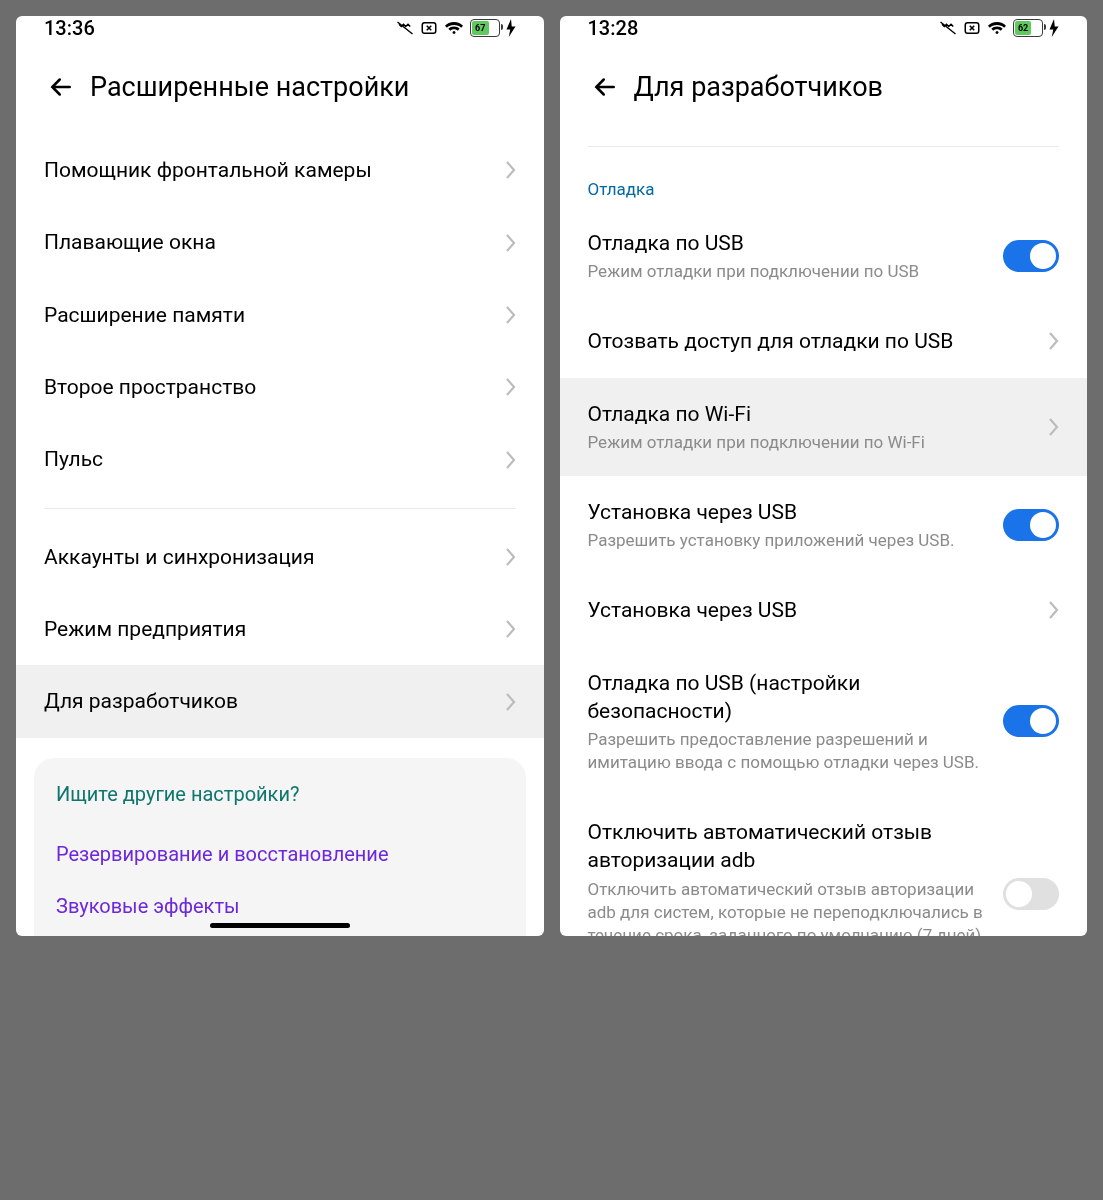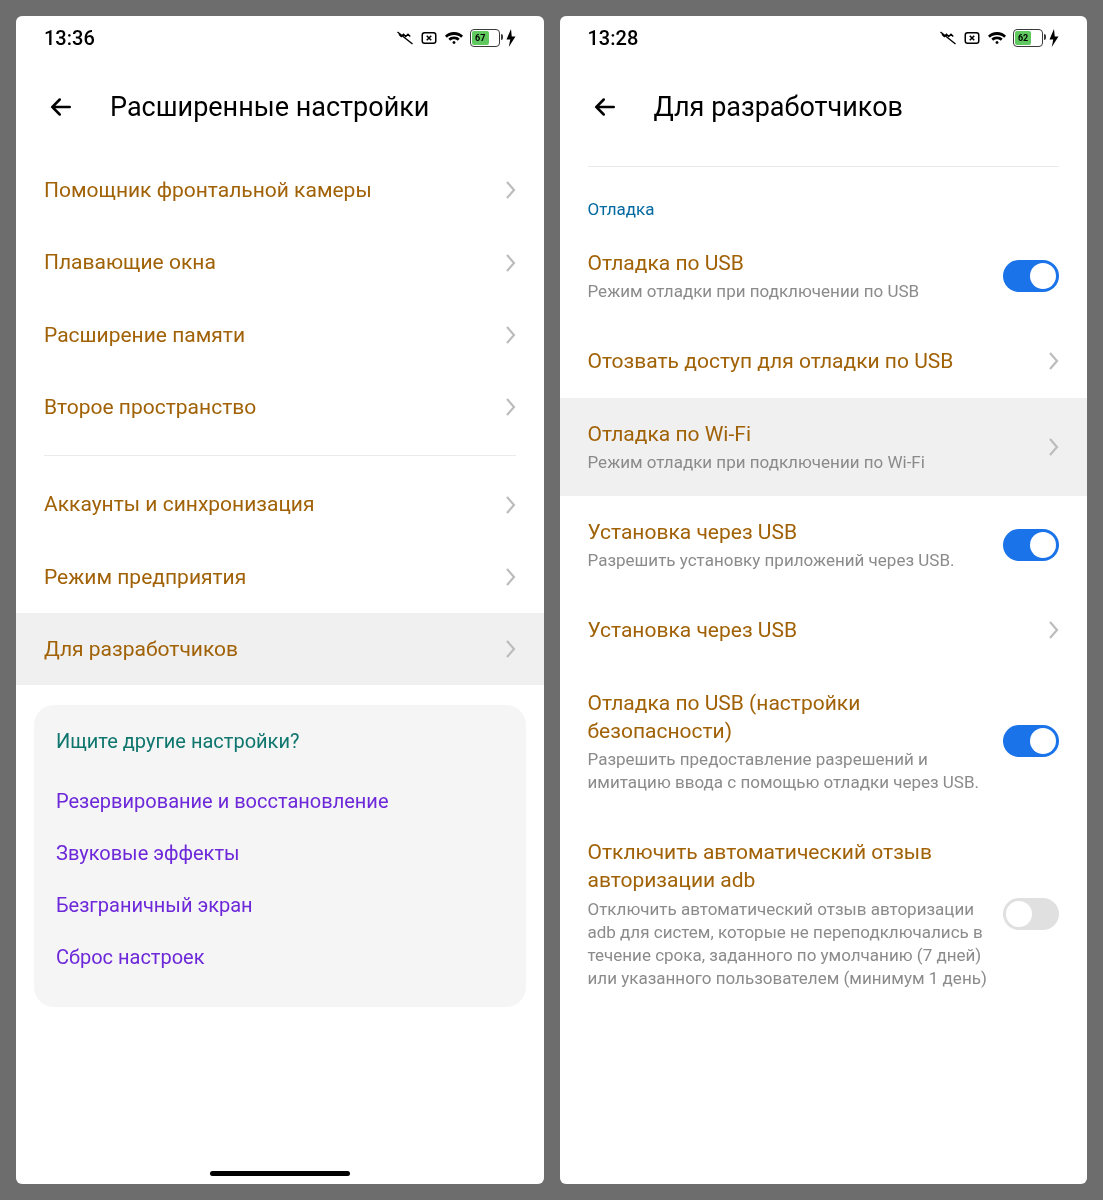--- a/index.html
+++ b/index.html
@@ -9,21 +9,21 @@
     display: flex;
     gap: 16px;
     padding: 16px;
     width: 1103px;
     height: 1200px;
   }
   .phone {
     background: #ffffff;
     border-radius: 6px;
     width: 528px;
-    height: 1168px;
+    height: 920px;
     overflow: hidden;
     position: relative;
     display: flex;
     flex-direction: column;
   }
   .status-bar {
     height: 44px;
     display: flex;
     align-items: center;
     justify-content: space-between;
@@ -62,21 +62,21 @@
     display: flex;
     align-items: center;
     justify-content: center;
     font-size: 9px;
     font-weight: 700;
     color: #000;
   }
   .header {
     display: flex;
     align-items: center;
-    gap: 32px;
+    gap: 12px;
     padding: 30px 28px 30px 28px;
   }
   .back-btn {
     width: 34px;
     height: 34px;
     display: flex;
     align-items: center;
     justify-content: center;
     cursor: pointer;
   }
@@ -90,21 +90,21 @@
     display: flex;
     align-items: center;
     justify-content: space-between;
     padding: 22px 28px;
     cursor: pointer;
   }
   .row.highlighted { background: #f0f0f0; }
   .row-text { flex: 1; padding-right: 10px; }
   .row-title {
     font-size: 21px;
-    color: #a16207;
+    color: #000000;
     line-height: 1.35;
   }
   .row-sub {
     font-size: 17px;
     color: #8b8b8b;
     margin-top: 3px;
     line-height: 1.35;
   }
   .chev { flex-shrink: 0; }
   .divider {
@@ -226,20 +226,28 @@
         </svg>
     </div>
     <div class="row">
       <div class="row-text">
           <div class="row-title">Второе пространство</div>
         </div>
       <svg class="chev" width="12" height="20" viewBox="0 0 12 20" fill="none" stroke="#bcbcbc" stroke-width="2.2">
           <path d="M3 2l7 8-7 8"></path>
         </svg>
     </div>
+    <div class="row">
+      <div class="row-text">
+          <div class="row-title">Пульс</div>
+        </div>
+      <svg class="chev" width="12" height="20" viewBox="0 0 12 20" fill="none" stroke="#bcbcbc" stroke-width="2.2">
+          <path d="M3 2l7 8-7 8"></path>
+        </svg>
+    </div>
 
     <div class="divider"></div>
 
     <div class="row">
       <div class="row-text">
           <div class="row-title">Аккаунты и синхронизация</div>
         </div>
       <svg class="chev" width="12" height="20" viewBox="0 0 12 20" fill="none" stroke="#bcbcbc" stroke-width="2.2">
           <path d="M3 2l7 8-7 8"></path>
         </svg>

